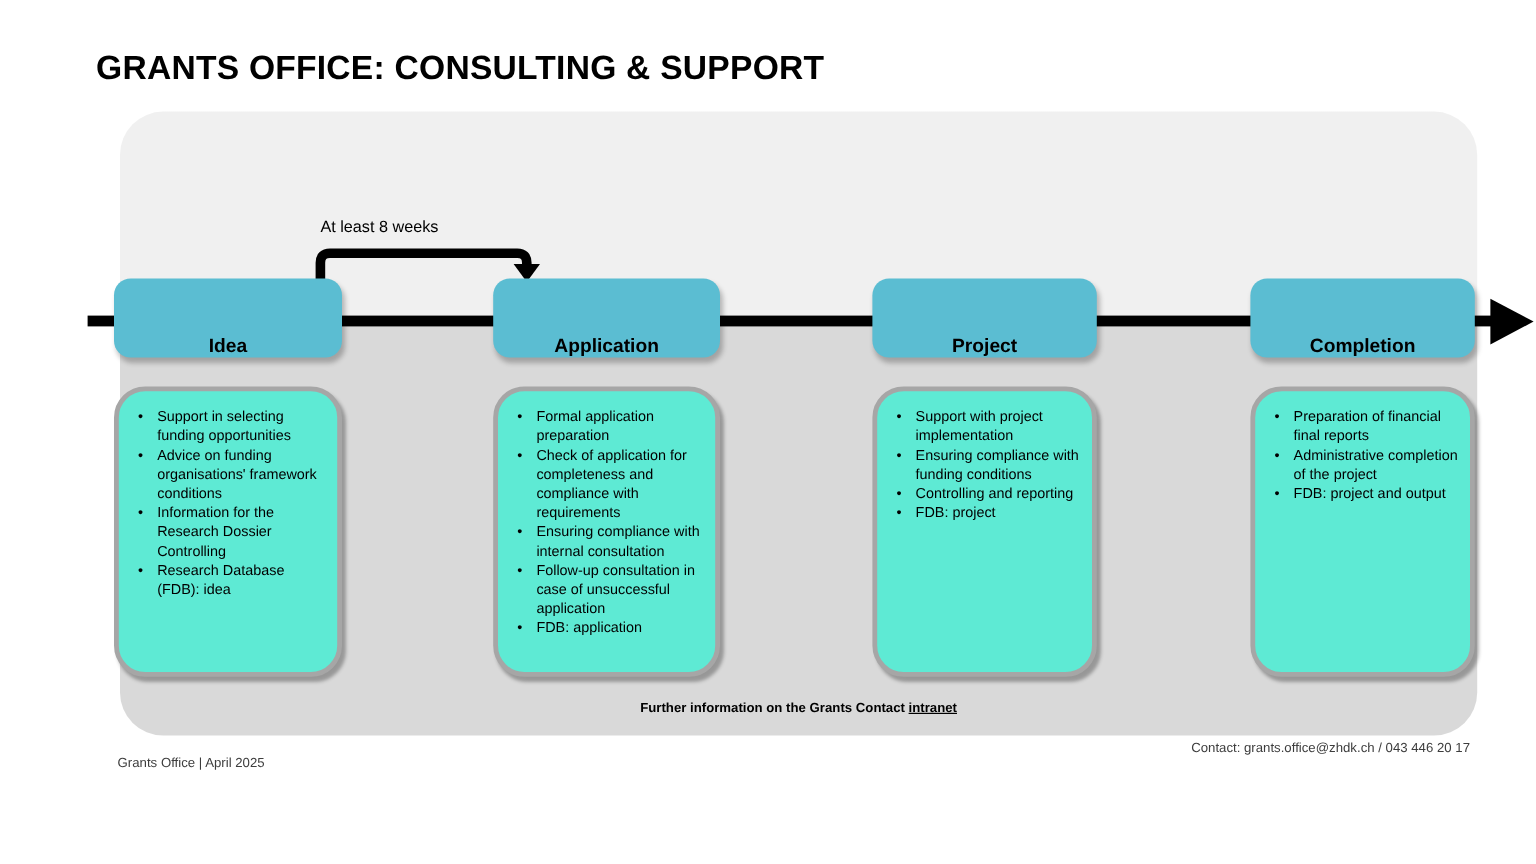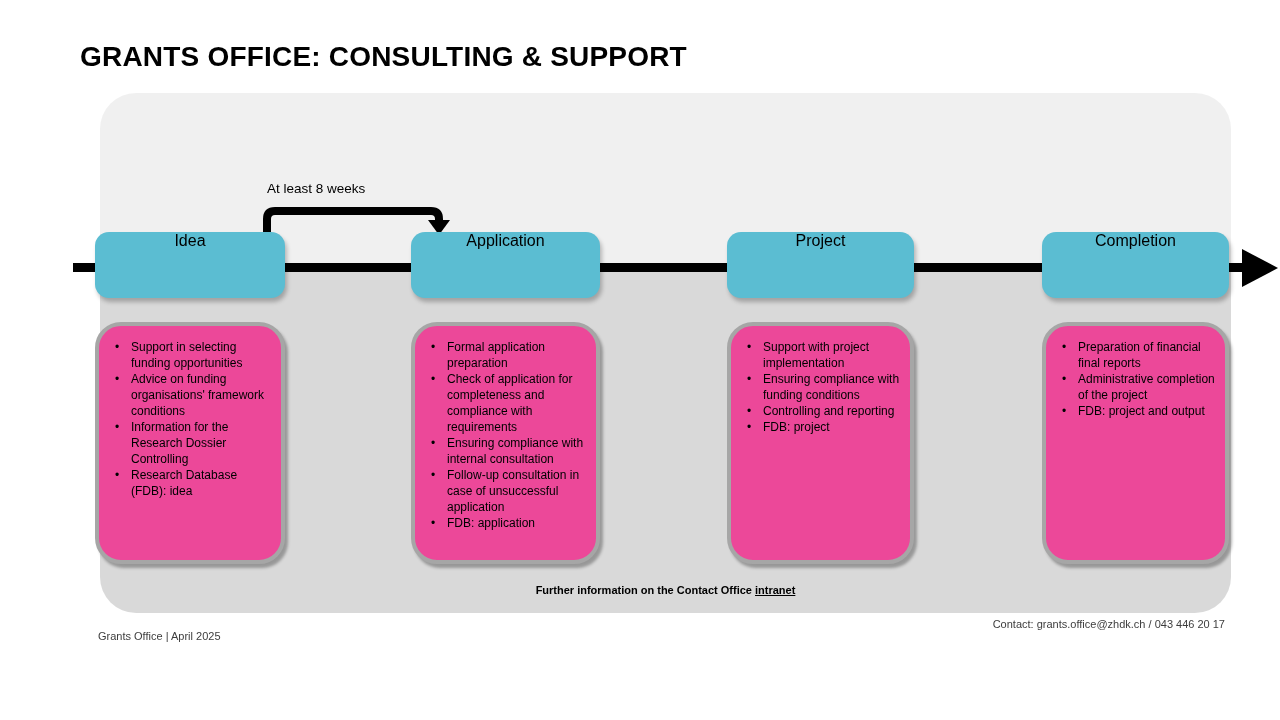--- a/index.html
+++ b/index.html
@@ -30,27 +30,27 @@
   .gap-arrow-svg{position:absolute;left:0;top:0;pointer-events:none;}
   .gap-label{
     position:absolute;left:267px;top:181px;width:173px;text-align:left;
     font-size:13.5px;white-space:nowrap;
   }
   
   .stage-col{position:absolute;top:0;height:720px;}
   .stage-box{
     position:absolute;left:0;right:0;top:232px;height:66px;
     background:#5bbdd2;border-radius:14px;
-    display:flex;align-items:flex-start;justify-content:center;
-    font-size:16px;font-weight:normal;
+    display:flex;align-items:flex-end;justify-content:center;
+    font-size:16px;font-weight:bold;
     box-shadow:2px 4px 4px rgba(0,0,0,0.25);
   }
   .stage-card{
     position:absolute;left:0;right:0;top:322px;height:242px;
-    background:#ec4899;border:4px solid #a6a6a6;border-radius:26px;
+    background:#5eead4;border:4px solid #a6a6a6;border-radius:26px;
     box-shadow:3px 4px 3px rgba(0,0,0,0.3);
     box-sizing:border-box;
     padding:13px 8px 8px 10px;overflow:hidden;
   }
   .stage-card ul{margin:0;padding:0;list-style:none;}
   .stage-card li{
     position:relative;padding-left:22px;font-size:12px;line-height:16px;
   }
   .stage-card li::before{
     content:"\2022";position:absolute;left:6px;top:0;
@@ -133,17 +133,17 @@
       <ul>
           <li>Preparation of financial final reports</li>
           <li>Administrative completion of the project</li>
           <li>FDB: project and output</li>
         </ul>
     </div>
   </div>
   </div>
 
 <div class="band-note">
-  <span>Further information on the Contact Office </span><span class="link">intranet</span>
+  <span>Further information on the Grants Contact </span><span class="link">intranet</span>
 </div>
 
 <div class="footer-left">Grants Office | April 2025</div>
 <div class="footer-right">Contact: grants.office@zhdk.ch / 043 446 20 17</div>
 
 </body></html>

